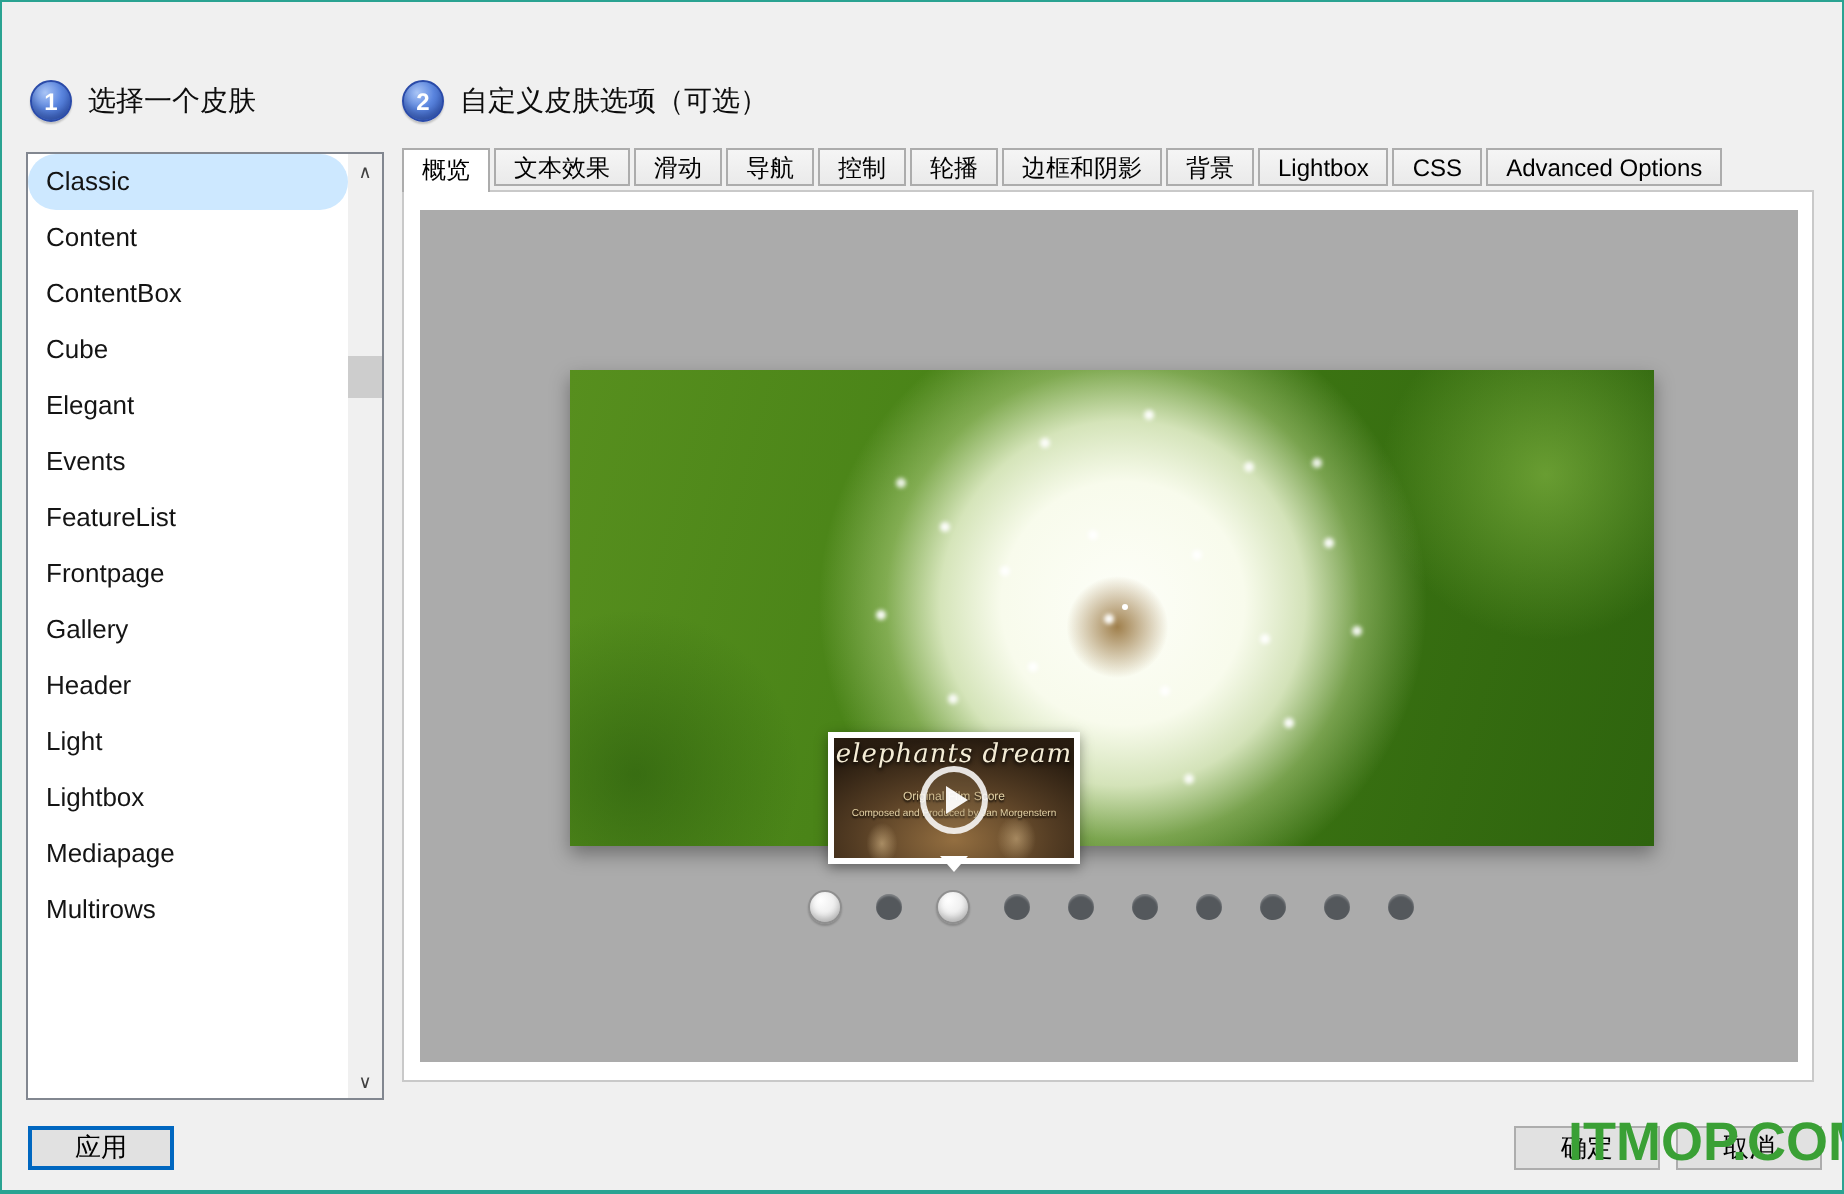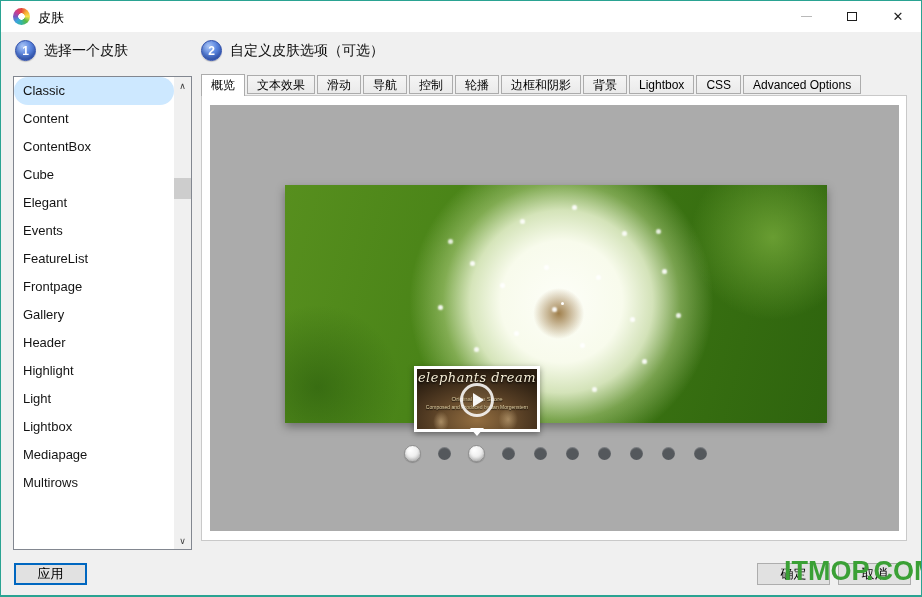--- a/index.html
+++ b/index.html
@@ -54,21 +54,21 @@
   .list-items { flex:1; overflow:hidden; }
   .list-item { height:28px; line-height:28px; padding-left:9px; font-size:13px; color:#141414; white-space:nowrap;border-radius:14px; }
   .list-item.selected { background:#cde8ff; }
   .scrollbar { width:17px; background:#f0f0f0; display:flex; flex-direction:column; }
   .sb-btn { height:17px; font-size:9px; color:#404040; display:flex; align-items:center; justify-content:center; }
   .sb-track { flex:1; position:relative; }
   .sb-thumb { position:absolute; left:0; top:84px; width:17px; height:21px; background:#cdcdcd; }
 
   
   .tabs-area { position:absolute; left:200px; top:73px; width:706px; height:467px; }
-  .tab-strip { position:absolute; left:0; top:0; height:21px; display:flex; align-items:center; z-index:2; }
+  .tab-strip { position:absolute; left:0; top:0; height:21px; display:flex; align-items:flex-start; z-index:2; }
   .tab {
     height:19px; padding:0 9px; margin-right:2px;
     background:linear-gradient(#f5f5f5,#eaeaea);
     border:1px solid #acacac;
     font-size:12px; color:#000; line-height:18px; white-space:nowrap;
   }
   .tab.active {
     height:22px; background:#fff; line-height:21px;
     border-bottom:none; margin-bottom:-1px; position:relative; z-index:3;
   }
@@ -176,35 +176,20 @@
     position:absolute; left:783px; top:555px; z-index:6;
     font-size:27px; font-weight:bold; color:#3aa035; white-space:nowrap;
     pointer-events:none;
   }
 </style>
 </head>
 <body>
 
 <div class="win">
 
-  <div class="titlebar">
-    <span class="app-icon"></span>
-    <span class="title">皮肤</span>
-    <div class="win-controls">
-      <div class="wc">
-        <span class="glyph-min"></span>
-      </div>
-      <div class="wc">
-        <span class="glyph-max"></span>
-      </div>
-      <div class="wc">
-        <span class="glyph-x">✕</span>
-      </div>
-    </div>
-  </div>
 
   <div class="steps">
     <div class="step step-1">
       <span class="badge">1</span>
       <span class="step-label">选择一个皮肤</span>
     </div>
     <div class="step step-2">
       <span class="badge">2</span>
       <span class="step-label">自定义皮肤选项（可选）</span>
     </div>
@@ -215,21 +200,20 @@
         <div class="list-item selected">Classic</div>
         <div class="list-item">Content</div>
         <div class="list-item">ContentBox</div>
         <div class="list-item">Cube</div>
         <div class="list-item">Elegant</div>
         <div class="list-item">Events</div>
         <div class="list-item">FeatureList</div>
         <div class="list-item">Frontpage</div>
         <div class="list-item">Gallery</div>
         <div class="list-item">Header</div>
-        <div class="list-item">Highlight</div>
         <div class="list-item">Light</div>
         <div class="list-item">Lightbox</div>
         <div class="list-item">Mediapage</div>
         <div class="list-item">Multirows</div>
       </div>
     <div class="scrollbar">
       <div class="sb-btn">
         <span>∧</span>
       </div>
       <div class="sb-track">

